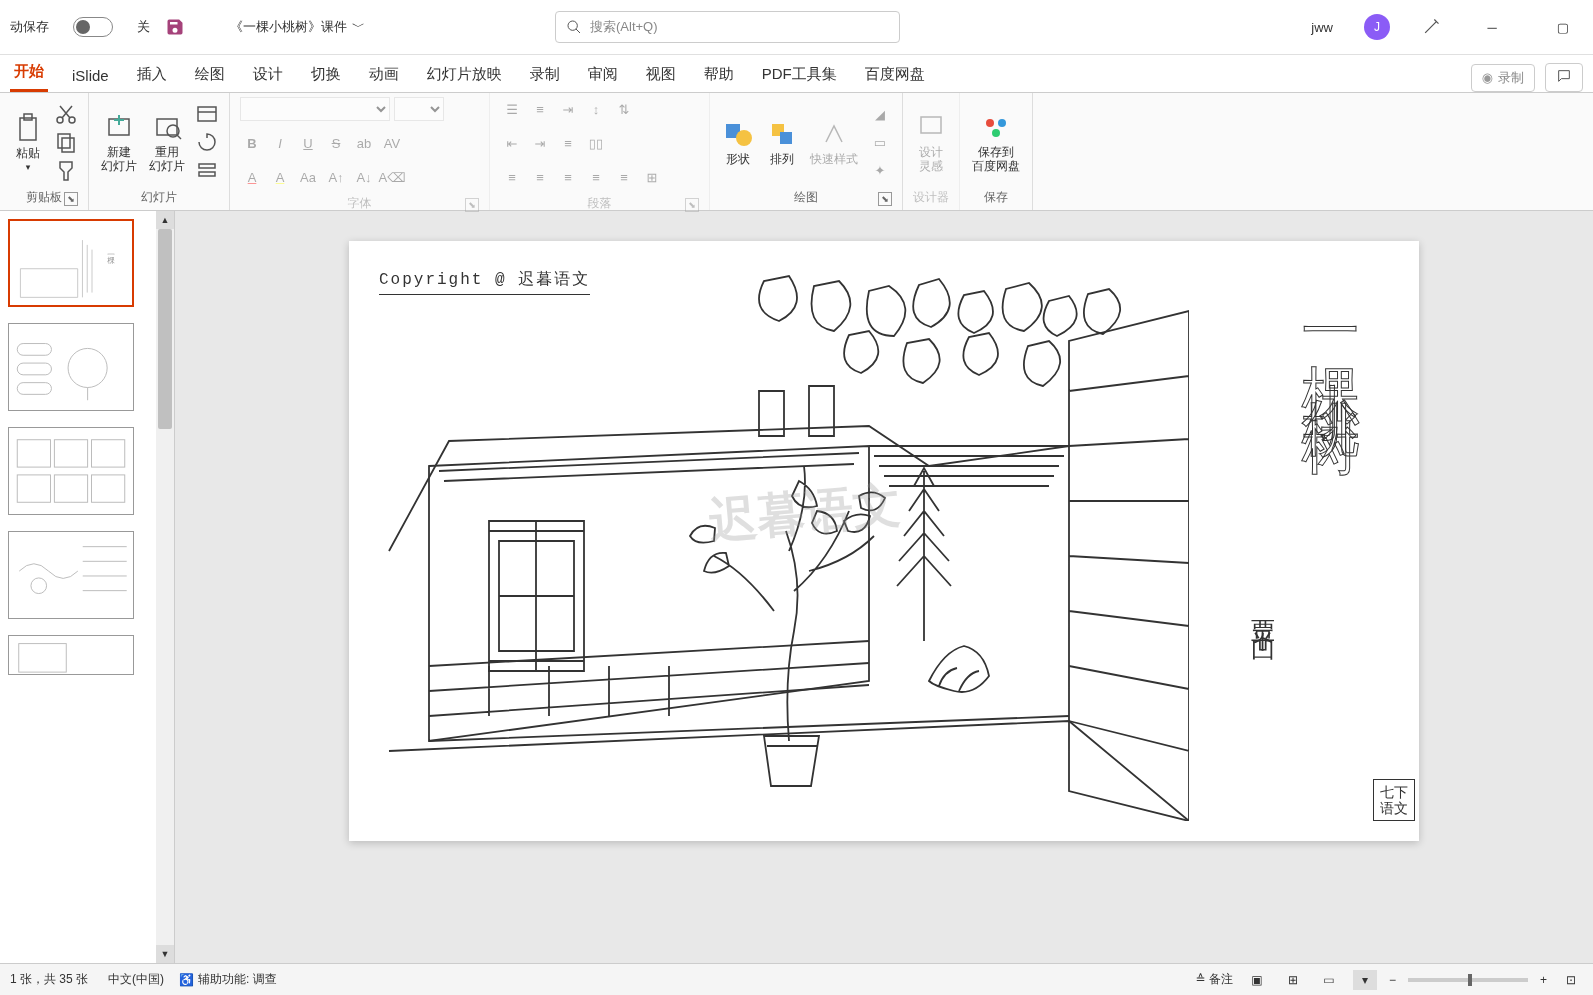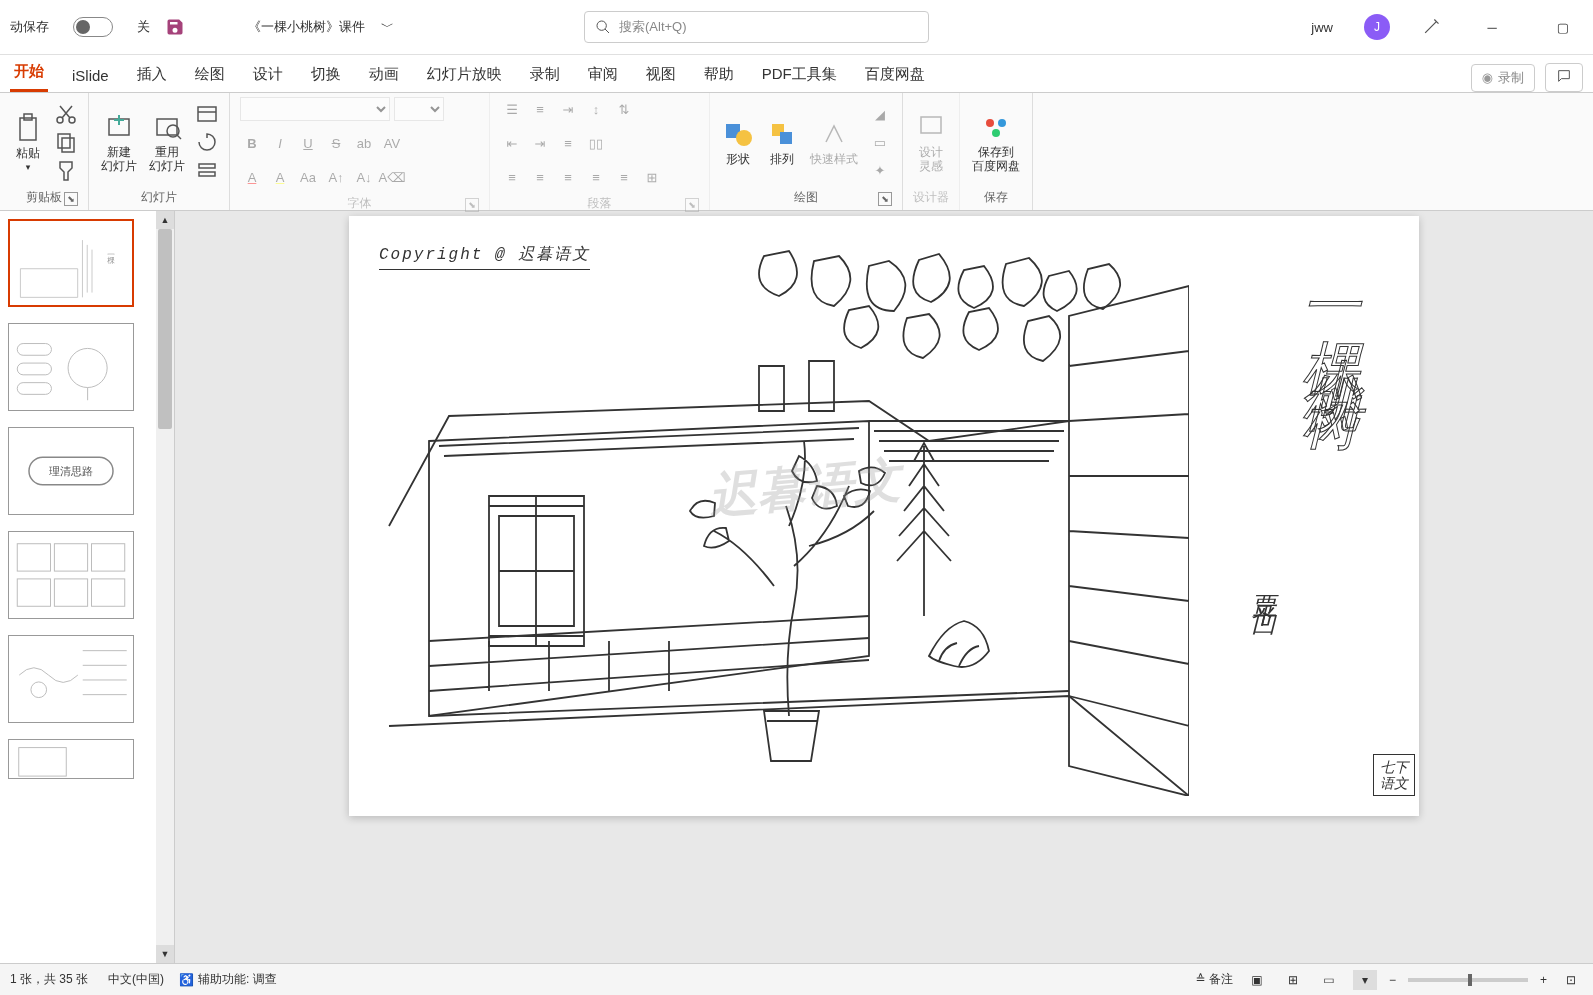--- a/index.html
+++ b/index.html
@@ -3,21 +3,21 @@
 <meta charset="utf-8">
 <style>
 * { margin: 0; padding: 0; box-sizing: border-box; font-family: "Microsoft YaHei", sans-serif; }
 body { background: #fff; width: 1593px; height: 995px; overflow: hidden; font-size: 13px; color: #333; }
 
 .titlebar { height: 55px; display: flex; align-items: center; padding: 0 10px; border-bottom: 1px solid #e0e0e0; }
 .autosave-toggle { display: flex; align-items: center; gap: 24px; }
 .toggle-switch { width: 40px; height: 20px; border: 1px solid #888; border-radius: 10px; display: flex; align-items: center; padding: 2px; }
 .toggle-knob { width: 14px; height: 14px; background: #666; border-radius: 50%; }
 .save-icon { width: 20px; height: 20px; color: #a5427a; margin: 0 15px; cursor: pointer; }
-.doc-title { margin-left: 48px; display: flex; align-items: flex-end; gap: 16px; }
+.doc-title { margin-left: 30px; display: flex; align-items: flex-end; gap: 5px; }
 .search-box { margin-left: 190px; width: 345px; height: 32px; border: 1px solid #ccc; border-radius: 4px; display: flex; align-items: center; padding: 0 10px; color: #888; }
 .title-right { margin-left: auto; display: flex; align-items: center; gap: 31px; }
 .avatar { width: 26px; height: 26px; border-radius: 50%; background: #8b5cf6; color: #fff; display: flex; align-items: center; justify-content: center; font-size: 12px; }
 .win-btn { width: 40px; height: 30px; display: flex; align-items: center; justify-content: center; cursor: pointer; }
 
 .tabs { height: 38px; display: flex; align-items: end; padding: 0 10px; border-bottom: 1px solid #ccc; gap: 20px; }
 .tab { padding: 8px 4px; cursor: pointer; font-size: 15px; }
 .tab.active { border-bottom: 3px solid #d83b01; color: #d83b01; font-weight: bold; margin-top: 20px; }
 .tabs-right { margin-left: auto; display: flex; align-items: center; gap: 10px; }
 .record-btn { border: 1px solid #ccc; border-radius: 4px; padding: 4px 10px; display: flex; align-items: center; gap: 5px; color: #888; }
@@ -41,21 +41,21 @@
 .disabled { opacity: 0.4; }
 
 .workspace { display: flex; height: 752px; }
 .slides-panel { width: 175px; border-right: 1px solid #ccc; overflow-y: auto; padding: 8px 0 8px 4px; position: relative; }
 .slide-thumb { width: 126px; height: 88px; border: 1px solid #999; margin: 0 0 16px 4px; background: #fff; cursor: pointer; position: relative; }
 .slide-thumb.active { border: 2px solid #d83b01; }
 .scrollbar-track { width: 18px; position: absolute; right: 0; top: 0; bottom: 0; background: #f0f0f0; }
 .scroll-up, .scroll-down { height: 18px; background: #ddd; display: flex; align-items: center; justify-content: center; font-size: 9px; }
 .scroll-thumb { position: absolute; top: 18px; width: 14px; left: 2px; height: 200px; background: #c0c0c0; border-radius: 2px; }
 
-.editor-area { flex: 1; background: #e8e8e8; display: flex; align-items: flex-start; justify-content: center; padding: 5px 20px; font-style: italic; }
+.editor-area { flex: 1; background: #e8e8e8; display: flex; align-items: flex-start; justify-content: center; padding: 30px 20px; }
 .slide-canvas { width: 1070px; height: 600px; background: #fff; box-shadow: 0 2px 8px rgba(0,0,0,.2); position: relative; }
 .copyright { position: absolute; top: 28px; left: 30px; font-family: "Courier New", monospace; letter-spacing: 2px; font-size: 16px; border-bottom: 1px solid #333; padding-bottom: 4px; }
 .title-vertical { position: absolute; right: 50px; top: 60px; writing-mode: vertical-rl; font-size: 58px; font-family: "KaiTi", serif; letter-spacing: 18px; color: #333; -webkit-text-stroke: 1px #333; -webkit-text-fill-color: #fff; }
 .author-vertical { position: absolute; right: 140px; top: 360px; writing-mode: vertical-rl; font-size: 24px; font-family: "KaiTi", serif; letter-spacing: 10px; }
 .grade-box { position: absolute; right: 4px; bottom: 20px; border: 1px solid #333; padding: 4px 6px; font-size: 14px; text-align: center; line-height: 16px; }
 .illustration { position: absolute; left: 20px; top: 30px; width: 820px; height: 550px; }
 .watermark { position: absolute; top: 240px; left: 360px; font-size: 48px; color: rgba(150,150,150,0.3); transform: rotate(-5deg); font-weight: bold; }
 
 .statusbar { height: 32px; border-top: 1px solid #ccc; display: flex; align-items: center; padding: 0 10px; font-size: 12px; background: #f5f5f5; }
 .status-right { margin-left: auto; display: flex; align-items: center; gap: 12px; }
@@ -344,27 +344,20 @@
           <rect x="8" y="20" width="35" height="12" rx="6" stroke="#bbb" fill="none"></rect>
           <rect x="8" y="40" width="35" height="12" rx="6" stroke="#bbb" fill="none"></rect>
           <rect x="8" y="60" width="35" height="12" rx="6" stroke="#bbb" fill="none"></rect>
           <circle cx="80" cy="45" r="20" stroke="#bbb" fill="none"></circle>
           <line x1="80" y1="65" x2="80" y2="78" stroke="#bbb"></line>
         </svg>
     </div>
     <div class="slide-thumb">
       <svg width="100%" height="100%" viewBox="0 0 126 88">
           <rect width="126" height="88" fill="#fff"></rect>
-          <rect x="20" y="30" width="86" height="28" rx="14" stroke="#888" fill="none" stroke-width="1.5"></rect>
-        </svg>
-      <div style="position:absolute;top:36px;width:100%;text-align:center;font-size:11px;color:#555">理清思路</div>
-    </div>
-    <div class="slide-thumb">
-      <svg width="100%" height="100%" viewBox="0 0 126 88">
-          <rect width="126" height="88" fill="#fff"></rect>
           <rect x="8" y="12" width="34" height="28" stroke="#bbb" fill="none"></rect>
           <rect x="46" y="12" width="34" height="28" stroke="#bbb" fill="none"></rect>
           <rect x="84" y="12" width="34" height="28" stroke="#bbb" fill="none"></rect>
           <rect x="8" y="48" width="34" height="28" stroke="#bbb" fill="none"></rect>
           <rect x="46" y="48" width="34" height="28" stroke="#bbb" fill="none"></rect>
           <rect x="84" y="48" width="34" height="28" stroke="#bbb" fill="none"></rect>
         </svg>
     </div>
     <div class="slide-thumb">
       <svg width="100%" height="100%" viewBox="0 0 126 88">

